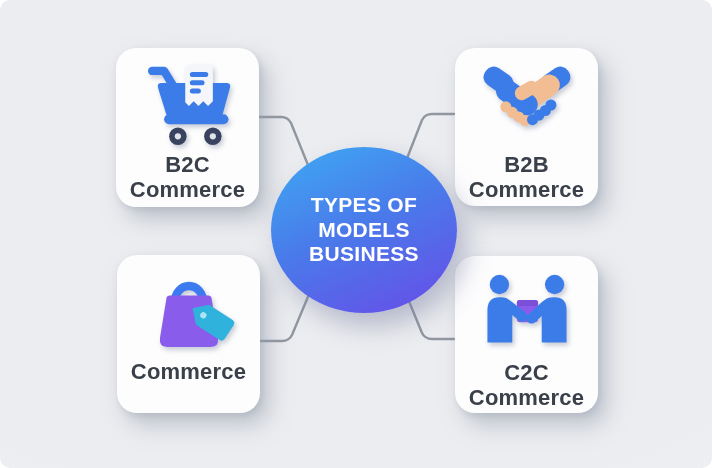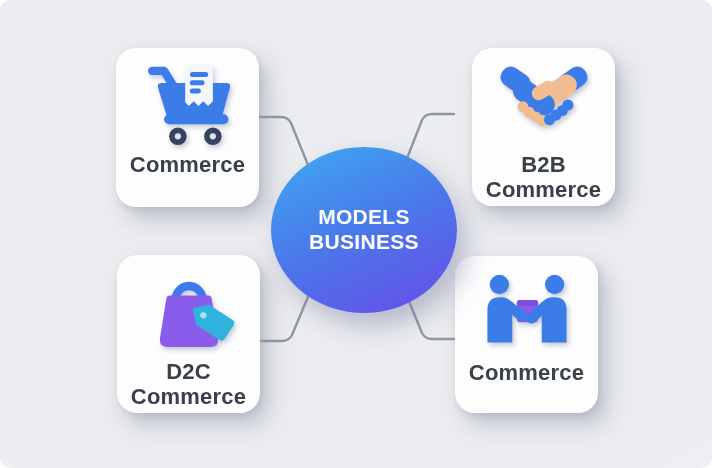--- a/index.html
+++ b/index.html
@@ -9,21 +9,21 @@
     background:radial-gradient(135% 120% at 47% 44%, #ecedf0 50%, #f0f1f4 74%, #fafbfc 100%);
   }
   .connectors{position:absolute;left:0;top:0;width:712px;height:468px;}
   .connectors path{fill:none;stroke:#9097a0;stroke-width:2.4;stroke-linecap:round;}
   .card{
     position:absolute;width:143px;border-radius:20px;background:#fdfdfe;
     box-shadow:9px 12px 22px rgba(143,153,170,.5), 2px 3px 6px rgba(143,153,170,.28);
     display:flex;flex-direction:column;align-items:center;
   }
   .card-tl{left:116px;top:48px;height:159px;}
-  .card-tr{left:472px;top:48px;height:158px;}
+  .card-tr{left:455px;top:48px;height:158px;}
   .card-bl{left:117px;top:255px;height:158px;}
   .card-br{left:455px;top:256px;height:157px;}
   .icon-wrap{margin-top:10px;height:94px;display:flex;align-items:center;justify-content:center;}
   .icon-wrap svg{filter:drop-shadow(2px 3px 2.5px rgba(110,120,145,.38));}
   .card-label{margin-top:1px;text-align:center;color:#3a4049;font-weight:bold;
     font-size:22px;line-height:1.12;letter-spacing:.2px;}
   .center-ellipse{
     position:absolute;left:271px;top:147px;width:186px;height:166px;border-radius:50%;
     background:linear-gradient(155deg,#3fa5f2 6%,#4a79ea 48%,#6452e8 92%);
     box-shadow:9px 13px 26px rgba(115,122,158,.45);
@@ -54,20 +54,21 @@
           <circle cx="39" cy="84" r="3.4" fill="#dfe3ec"></circle>
         <circle cx="77" cy="84" r="9.5" fill="#39435f"></circle>
           <circle cx="77" cy="84" r="3.4" fill="#dfe3ec"></circle>
         <path d="M47 11 Q47 6 52 6 H72 Q77 6 77 11 V46 L71.8 51 L66.6 46 L61.4 51 L56.2 46 L51 51 L47 47 Z" fill="#f4f6fa"></path>
         <rect x="52" y="14" width="20" height="5.5" rx="2.75" fill="#3b7ce8"></rect>
         <rect x="52" y="23" width="16" height="5.5" rx="2.75" fill="#3b7ce8"></rect>
         <rect x="52" y="32" width="12" height="5.5" rx="2.75" fill="#3b7ce8"></rect>
       </svg>
     </div>
     <div class="card-label">
+      <div>B2C</div>
       <div>Commerce</div>
     </div>
   </div>
 
   <div class="card card-tr">
     <div class="icon-wrap">
       <svg viewBox="0 0 100 100" width="98" height="92">
         <rect x="2" y="12" width="34" height="22" rx="10" fill="#3b7ce8" transform="rotate(35 19 23)"></rect>
         <rect x="64" y="12" width="34" height="22" rx="10" fill="#3b7ce8" transform="rotate(-35 81 23)"></rect>
         <rect x="40" y="24" width="48" height="23" rx="11.5" fill="#f2bd92" transform="rotate(-35 64 35.5)"></rect>
@@ -94,41 +95,42 @@
       <svg viewBox="0 0 100 100" width="98" height="92">
         <path d="M34 42 C34 15 66 15 66 42" fill="none" stroke="#3d7af0" stroke-width="9" stroke-linecap="round"></path>
         <path d="M29 32 H71 Q74 32 74.5 35 L81.5 78 Q83 88 73.5 88 H26.5 Q17 88 18.5 78 L25.5 35 Q26 32 29 32 Z" fill="#8a5cec"></path>
         <g transform="translate(4 -4) rotate(33 70 63)">
           <path d="M46 63 L59 50 H89 Q93.5 50 93.5 54.5 V71.5 Q93.5 76 89 76 H59 Z" fill="#2fb2dc"></path>
           <circle cx="60" cy="63" r="3.4" fill="#aee3f4"></circle>
         </g>
       </svg>
     </div>
     <div class="card-label">
-      <div>D2C</div>
       <div>Commerce</div>
     </div>
   </div>
 
   <div class="card card-br">
     <div class="icon-wrap">
       <svg viewBox="0 0 100 100" width="98" height="92">
         <circle cx="20" cy="19" r="10.5" fill="#3b7ce8"></circle>
         <circle cx="80" cy="19" r="10.5" fill="#3b7ce8"></circle>
         <path d="M7 82 V47 Q7 33 20 33 H22 Q34 33 34 46 V82 Z" fill="#3b7ce8"></path>
         <path d="M66 82 V46 Q66 33 78 33 H80 Q93 33 93 47 V82 Z" fill="#3b7ce8"></path>
         <rect x="39" y="36" width="23" height="24" rx="3.5" fill="#8a5cec"></rect>
         <rect x="39" y="36" width="23" height="6.5" rx="3" fill="#7c4fd8"></rect>
         <path d="M30 42 L45 54" stroke="#3b7ce8" stroke-width="11" stroke-linecap="round"></path>
         <path d="M70 42 L55 56" stroke="#3b7ce8" stroke-width="11" stroke-linecap="round"></path>
       </svg>
     </div>
     <div class="card-label">
+      <div>C2C</div>
       <div>Commerce</div>
     </div>
   </div>
 
   <div class="center-ellipse">
+    <div class="center-line">TYPES OF</div>
     <div class="center-line">MODELS</div>
     <div class="center-line">BUSINESS</div>
   </div>
 
 </div>
 
 </body></html>

